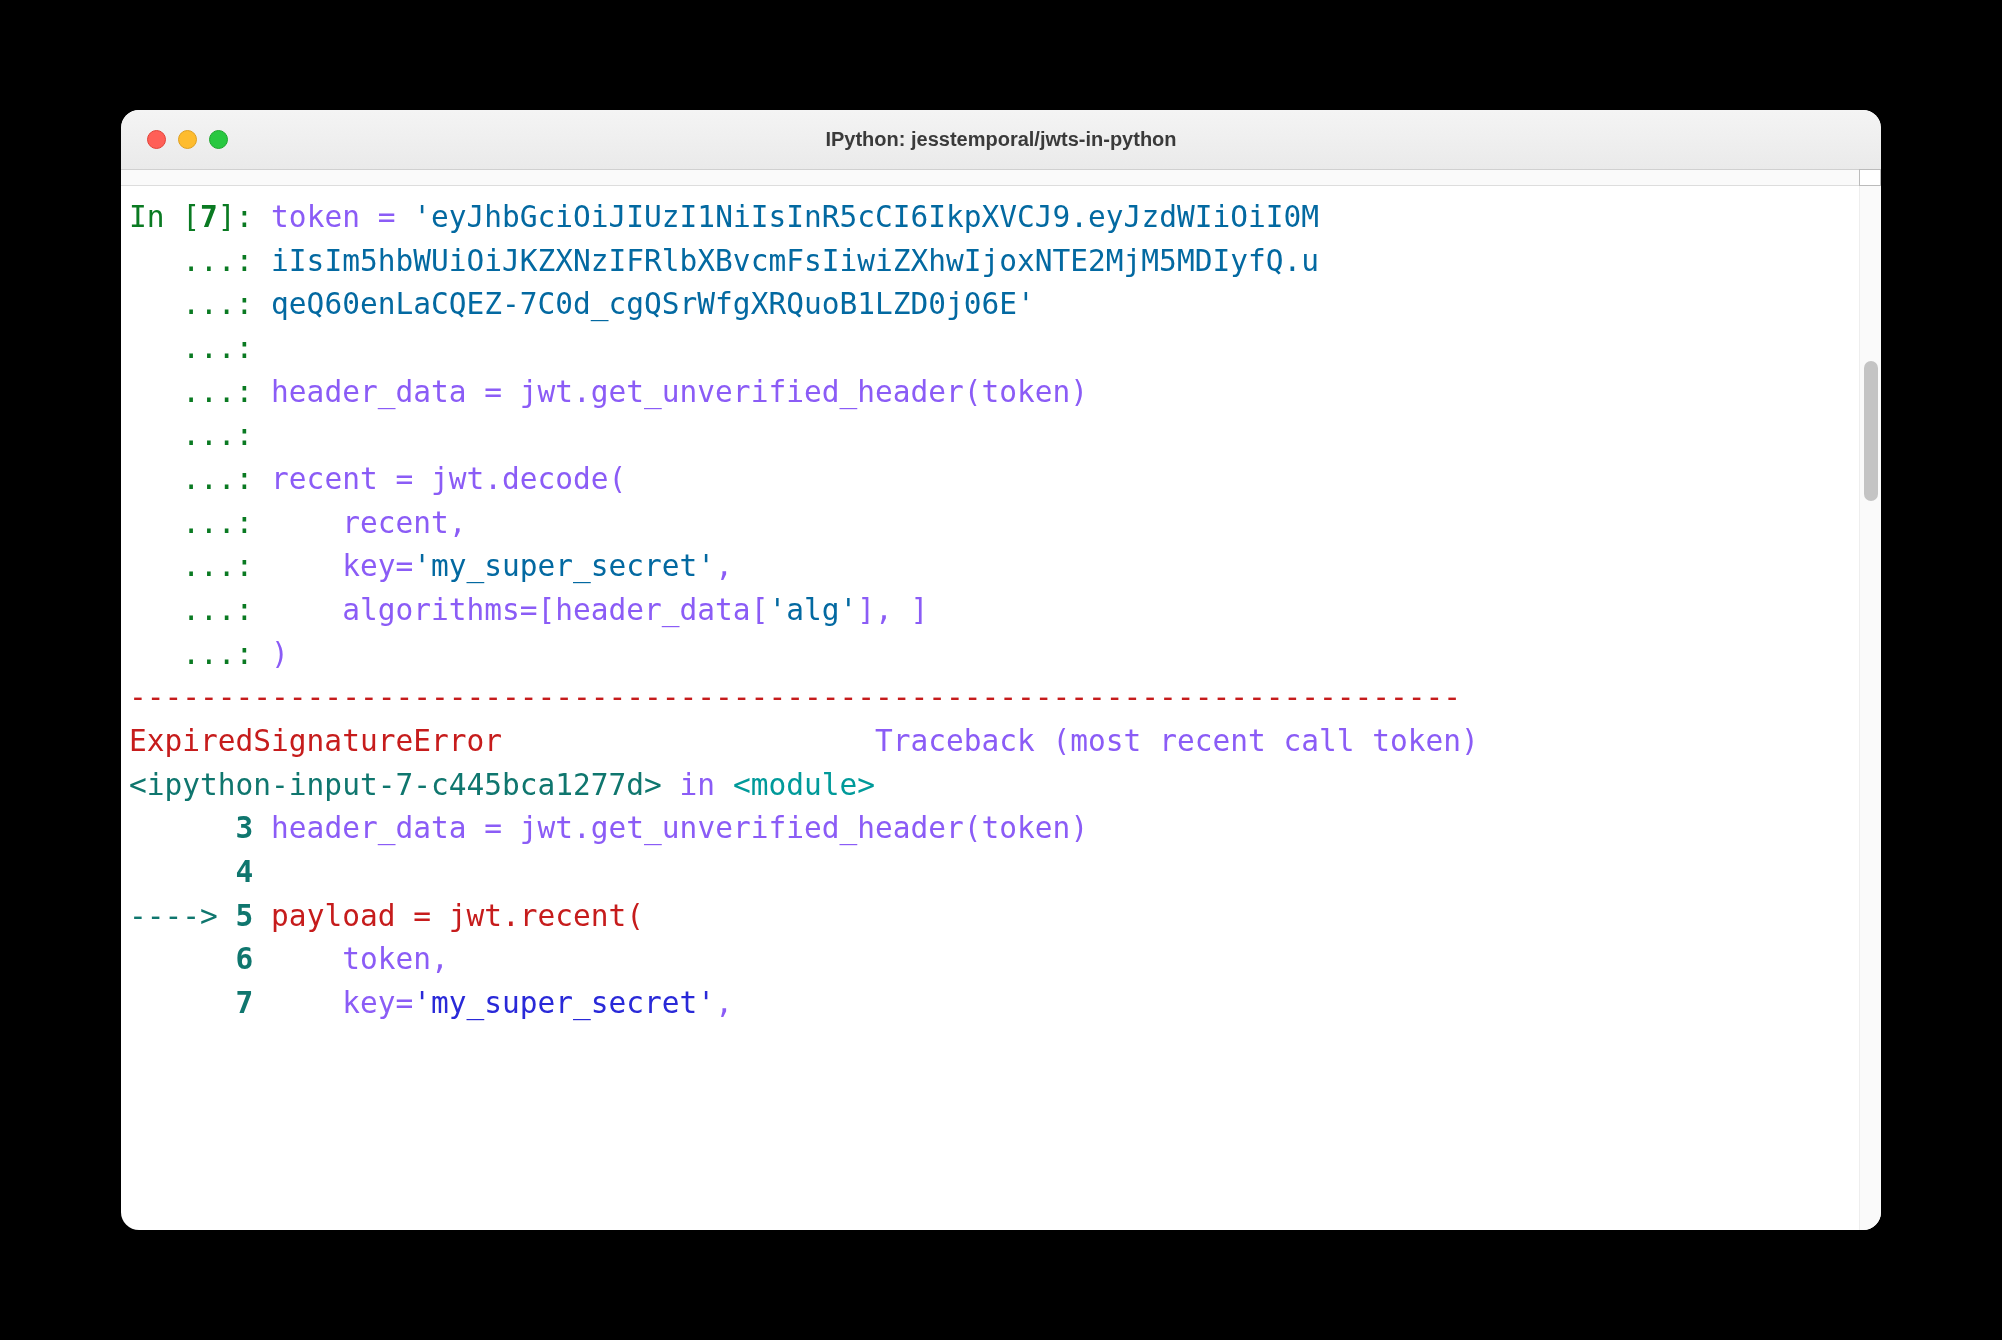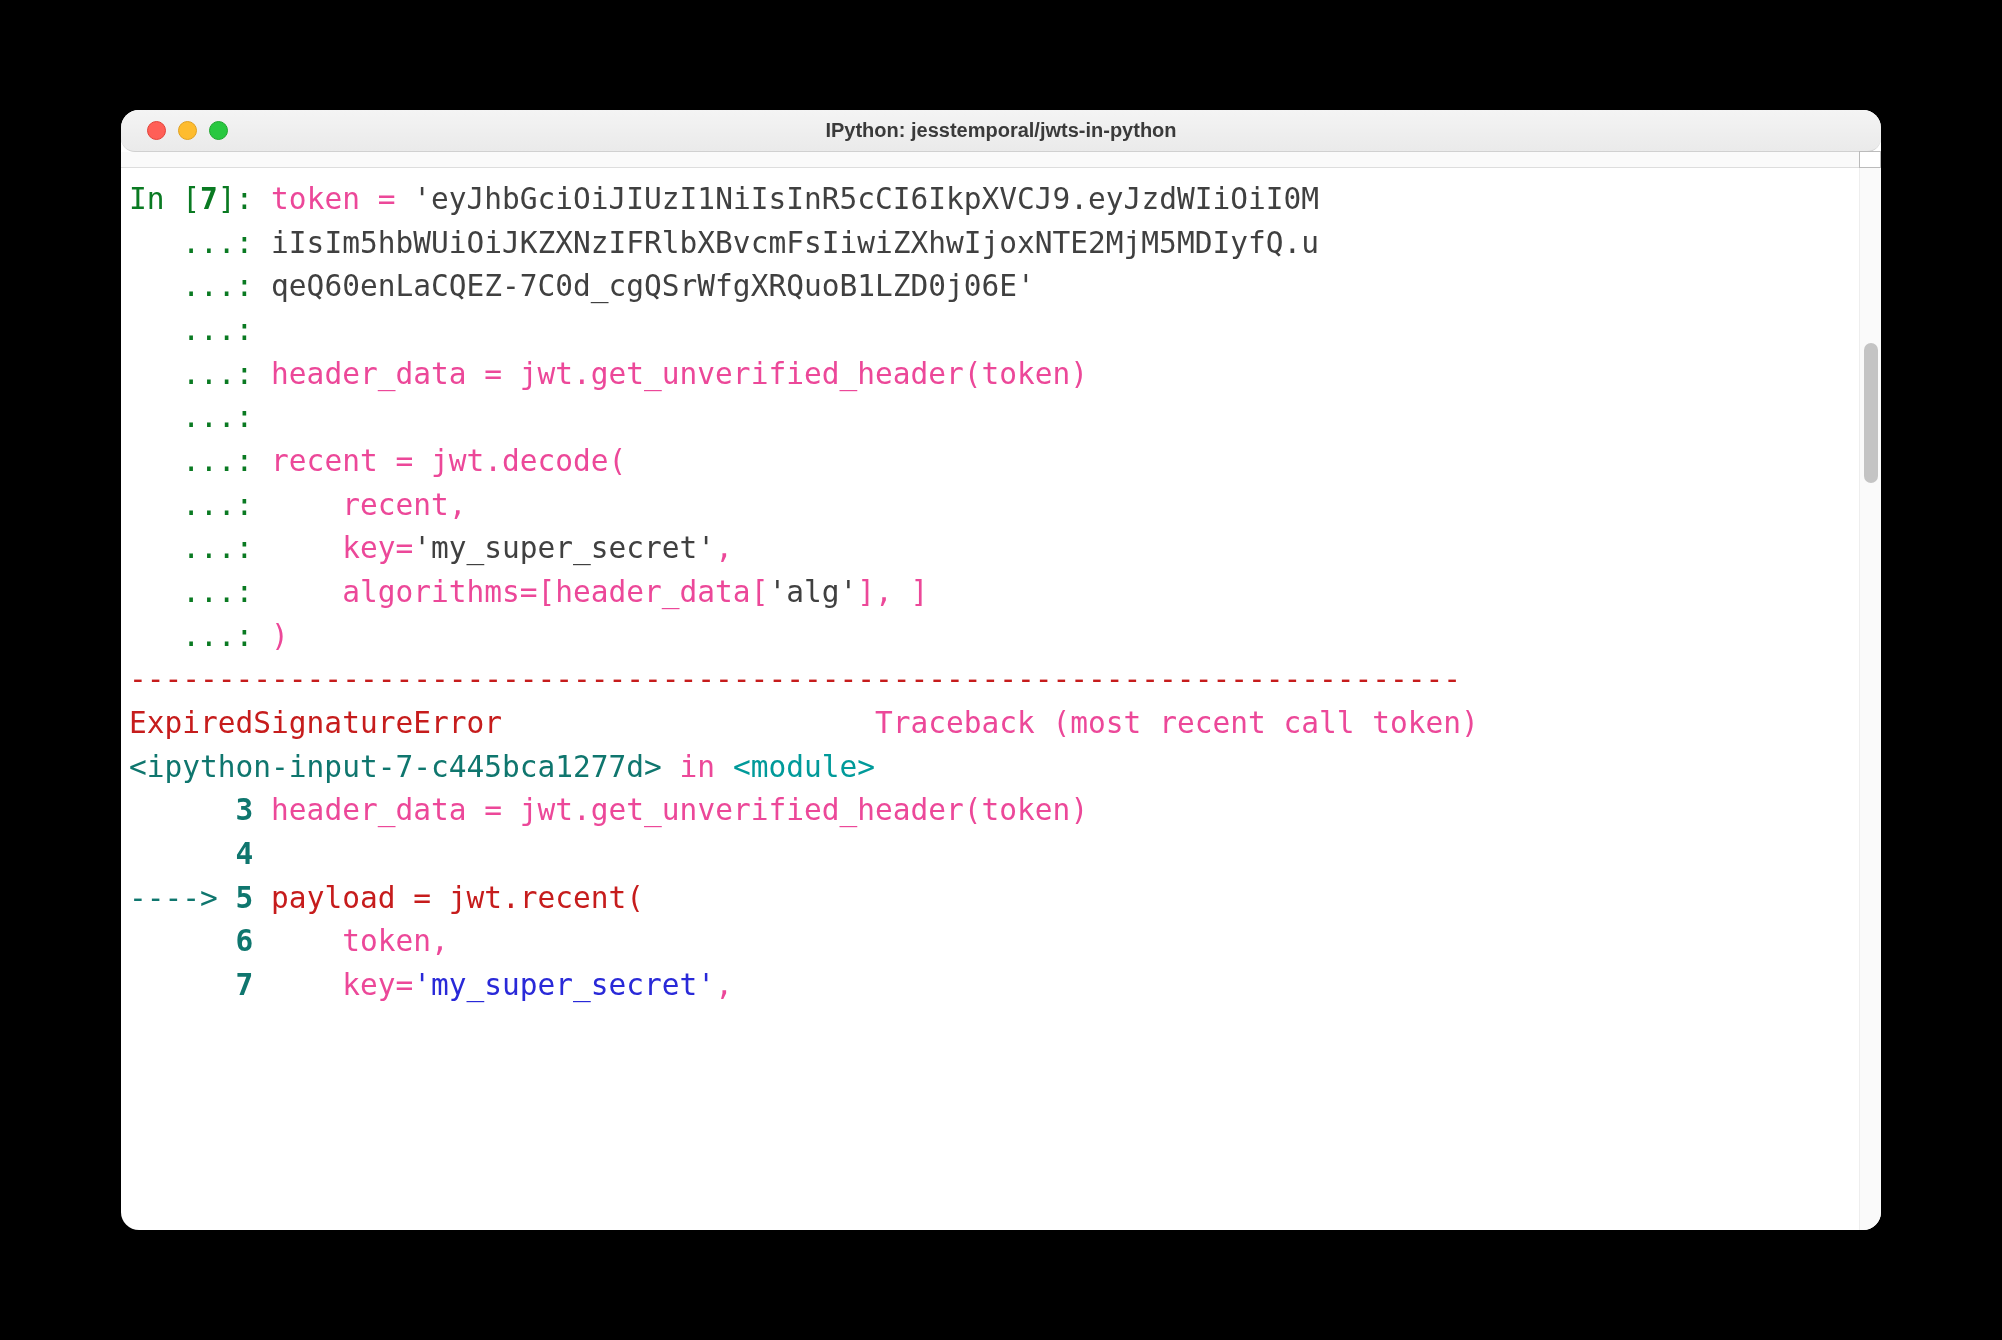--- a/index.html
+++ b/index.html
@@ -21,30 +21,29 @@
       height: 1120px;
       background: #fff;
       border-radius: 18px;
       box-shadow: 0 20px 60px rgba(0,0,0,0.5);
       display: flex;
       flex-direction: column;
       overflow: hidden;
       position: relative;
     }
     .titlebar {
-      height: 42px;
+      height: 60px;
       background: linear-gradient(#f4f4f4, #eaeaea);
       border-bottom: 1px solid #d0d0d0;
       display: flex;
       align-items: center;
       padding: 0 26px;
       position: relative;
       border-top-left-radius: 18px;
       border-top-right-radius: 18px;
-      border-radius: 14px;
     }
     .traffic-lights {
       display: flex;
       gap: 12px;
       align-items: center;
     }
     .tl {
       width: 19px;
       height: 19px;
       border-radius: 50%;
@@ -103,26 +102,26 @@
       position: absolute;
       top: 175px;
       left: 4px;
       width: 14px;
       height: 140px;
       background: #c4c4c4;
       border-radius: 7px;
     }
     .c-green-dark { color: #0a7a22; }
     .c-green-bold { color: #0a7a22; font-weight: 700; }
-    .c-orange { color: #404040; }
+    .c-orange { color: #0369a1; }
     .c-red { color: #c61c1c; }
     .c-green-bright { color: #0f766e; }
     .c-cyan { color: #009a9a; margin-top: 36px; }
     .c-blue { color: #2929d8; }
-    .c-default { color: #ec4899; }
+    .c-default { color: #8b5cf6; }
   </style>
 </head>
 <body>
 
 <div class="window">
   <div class="titlebar">
     <div class="traffic-lights">
       <div class="tl red"></div>
       <div class="tl yellow"></div>
       <div class="tl green"></div>

